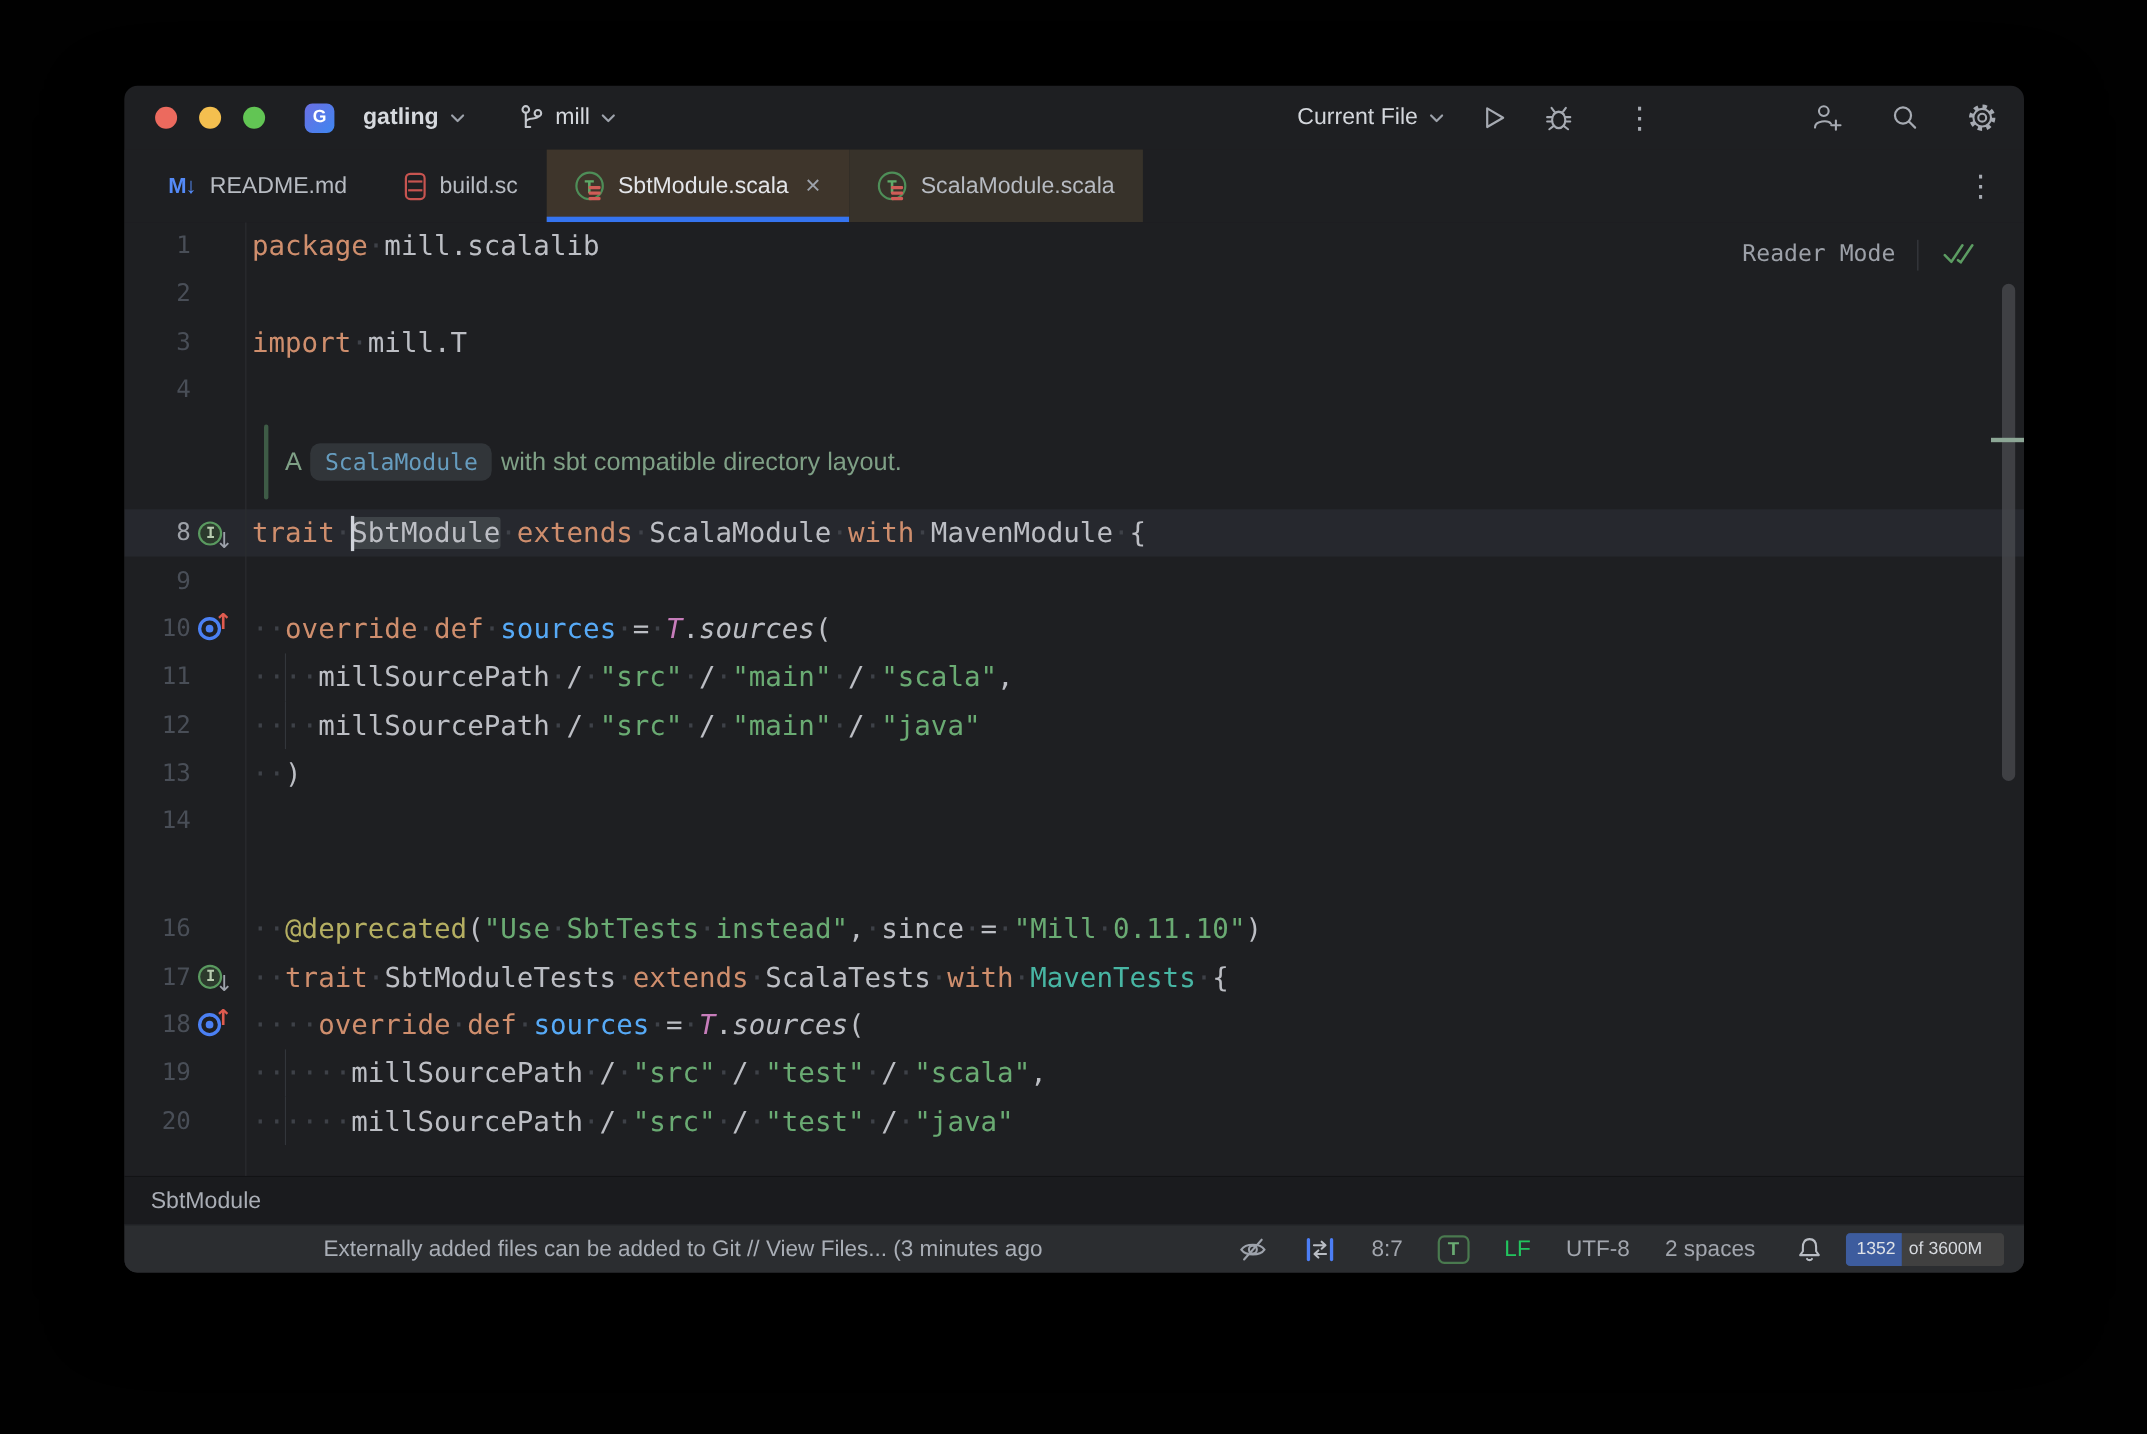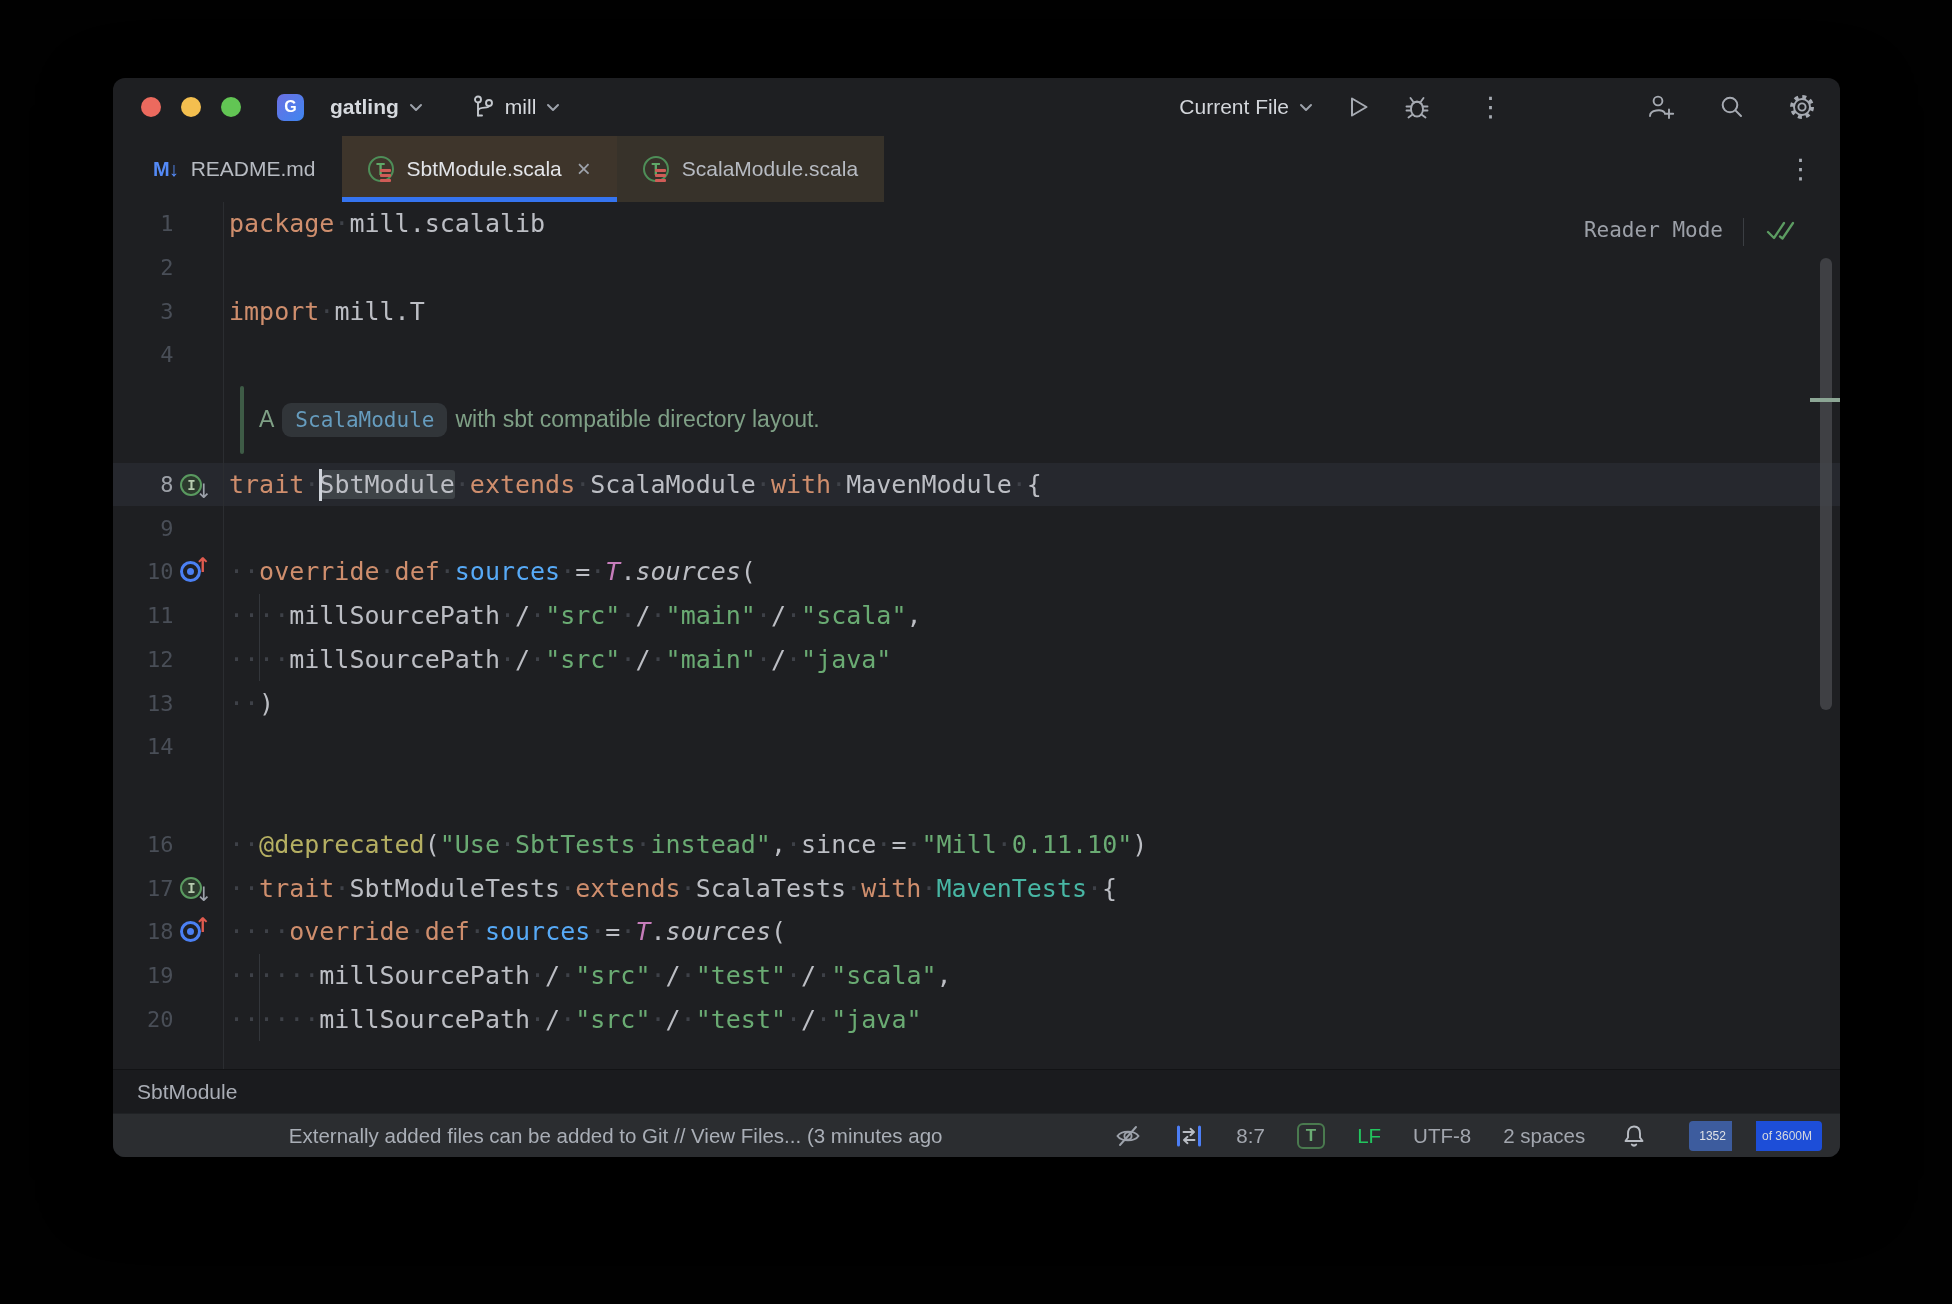--- a/index.html
+++ b/index.html
@@ -87,23 +87,23 @@
   
   .breadcrumb-bar { flex:none; height:44px; background:#1A1B1E; display:flex; align-items:center;
     padding-left:24px; font-size:21px; color:#A9ADB5; border-top:1px solid #121315; }
   .statusbar { flex:none; height:44px; background:#2B2D30; display:flex; align-items:center;
     padding:0 18px 0 24px; font-size:20.5px; color:#A2A6AE; border-top:1px solid #202225; }
   .status-msg { flex:1; min-width:0; overflow:hidden; white-space:nowrap; color:#A9AEB6;text-align:center; }
   .sbi { margin-left:32px; flex:none; display:flex; align-items:center; }
   .dim { color:#22c55e; }
   .tchip { border:2px solid #4A7A4F; border-radius:6px; color:#6AAB73; font-size:17px; font-weight:bold;
     padding:0px 7px; line-height:22px; }
-  .mem { display:flex; height:30px; border-radius:4px; overflow:hidden; color:#DFE2E7; font-size:12px; margin-left:42px;gap:24px; }
+  .mem { display:flex; height:30px; border-radius:4px; overflow:hidden; color:#DFE2E7; font-size:16px; margin-left:20px; }
   .mem-used { background:#3D5C9E; display:flex; align-items:center; padding:0 6px 0 10px; }
-  .mem-total { background:#1d4ed8; display:flex; align-items:center; padding:0 10px 0 6px; color:#D6D9DE; }
+  .mem-total { background:#404040; display:flex; align-items:center; padding:0 20px 0 6px; color:#D6D9DE; }
 
   svg { display:block; }
 </style>
 </head>
 <body>
 
 <div class="window">
 
   <div class="titlebar">
     <span class="tl" style="background:#EC6A5E"></span>
@@ -184,20 +184,24 @@
           </svg>
       </span>
     </div>
   </div>
 
   <div class="tabrow">
     <div class="tab">
       <span class="md-icon">M↓</span>
       <span>README.md</span>
     </div>
+    <div class="tab">
+      <span class="sc-icon"></span>
+      <span>build.sc</span>
+    </div>
     <div class="tab active">
       <span class="trait-icon">
         <span class="trait-circle">T</span>
         <span class="trait-dashes">
             <i></i>
             <i></i>
             <i></i>
           </span>
       </span>
       <span>SbtModule.scala</span>

